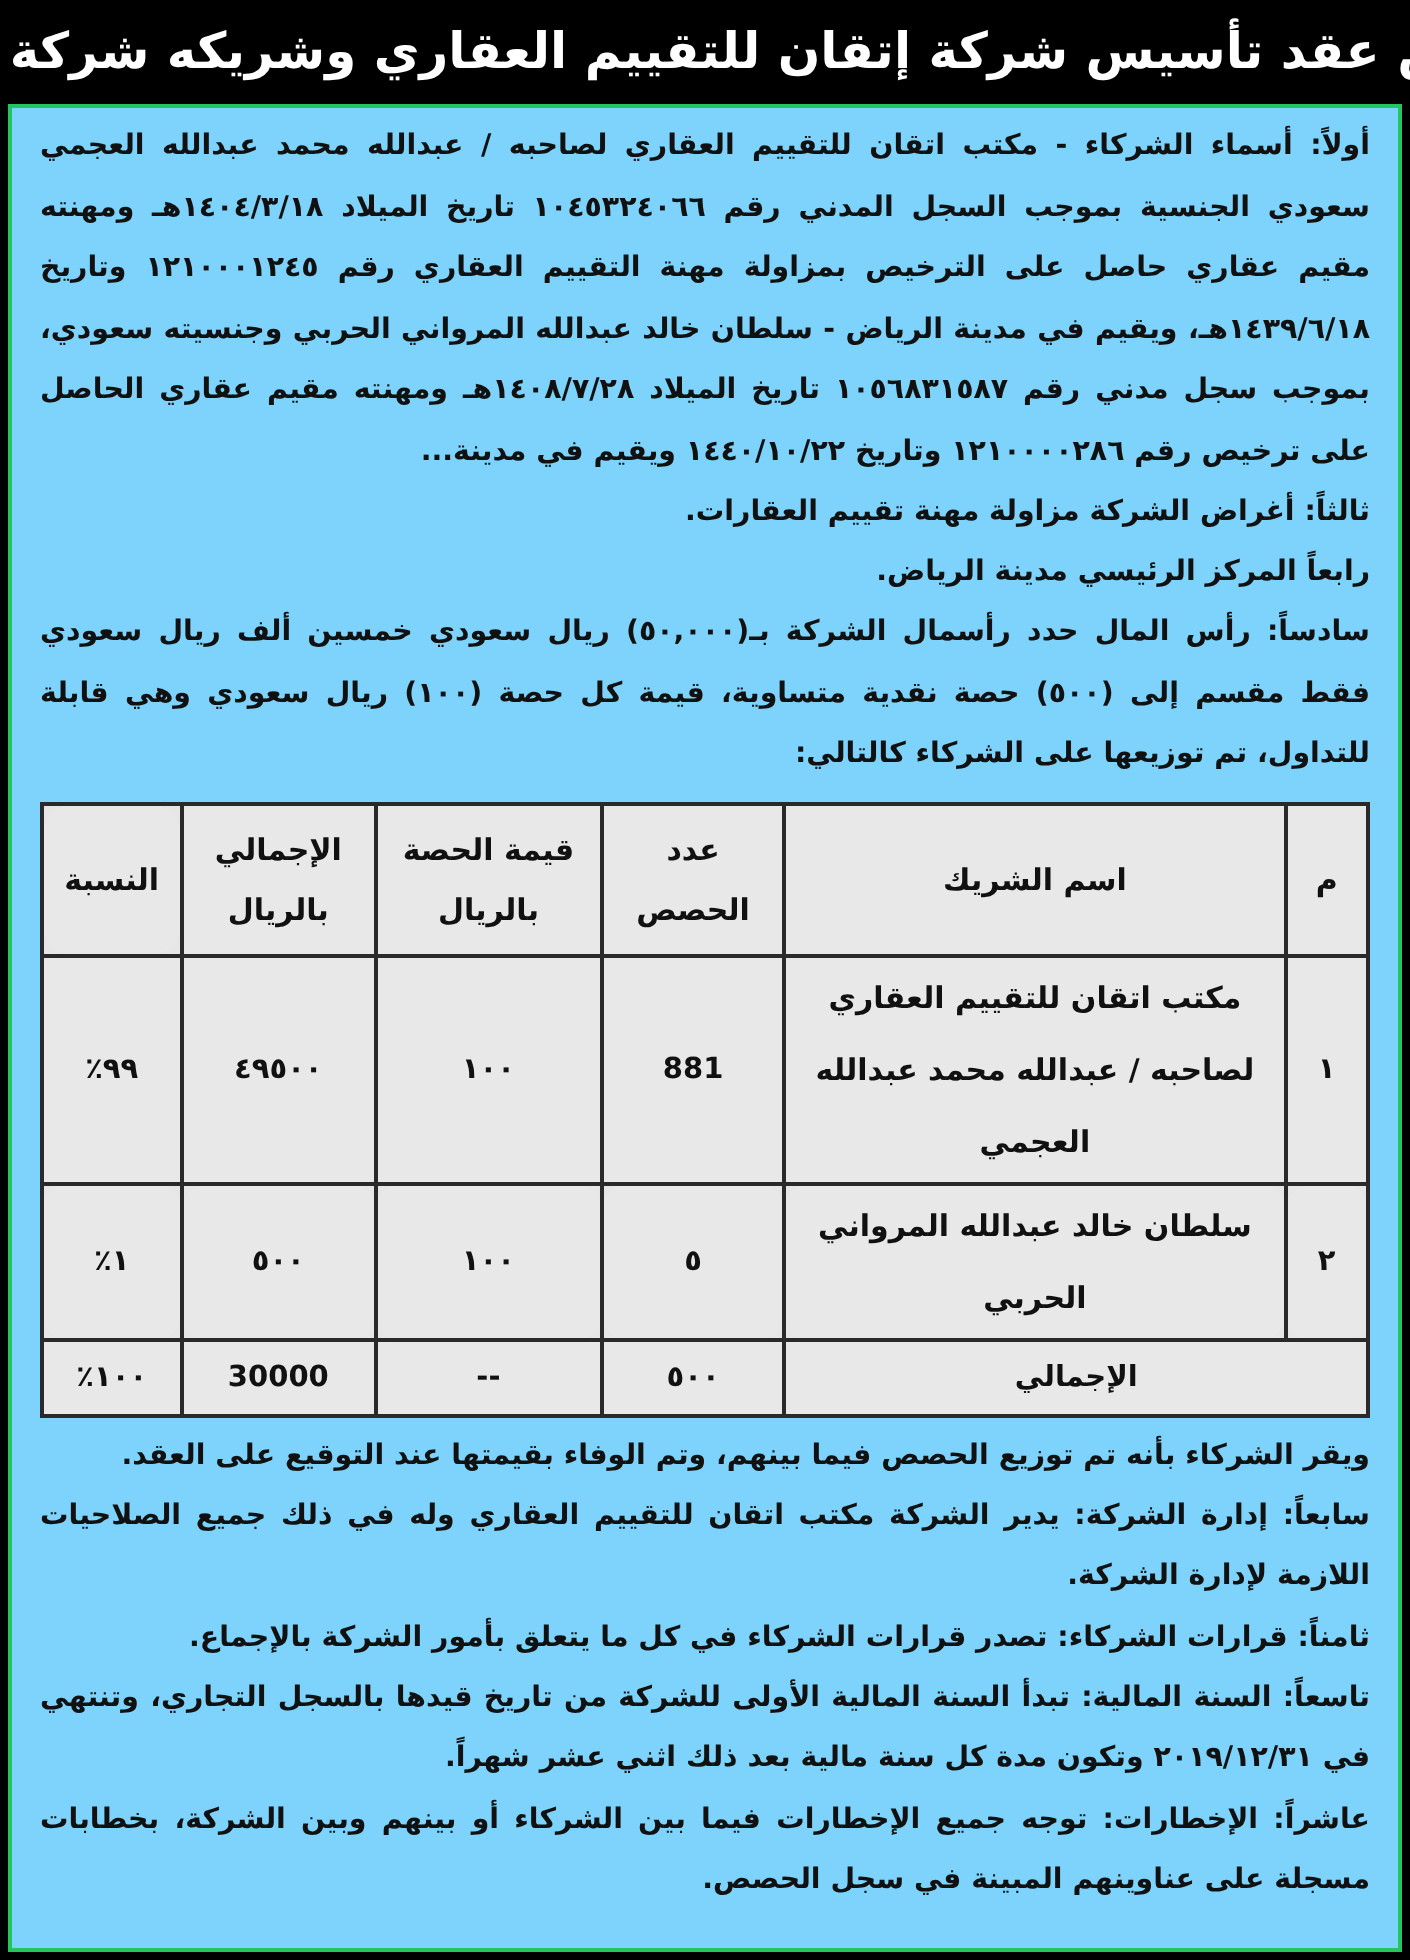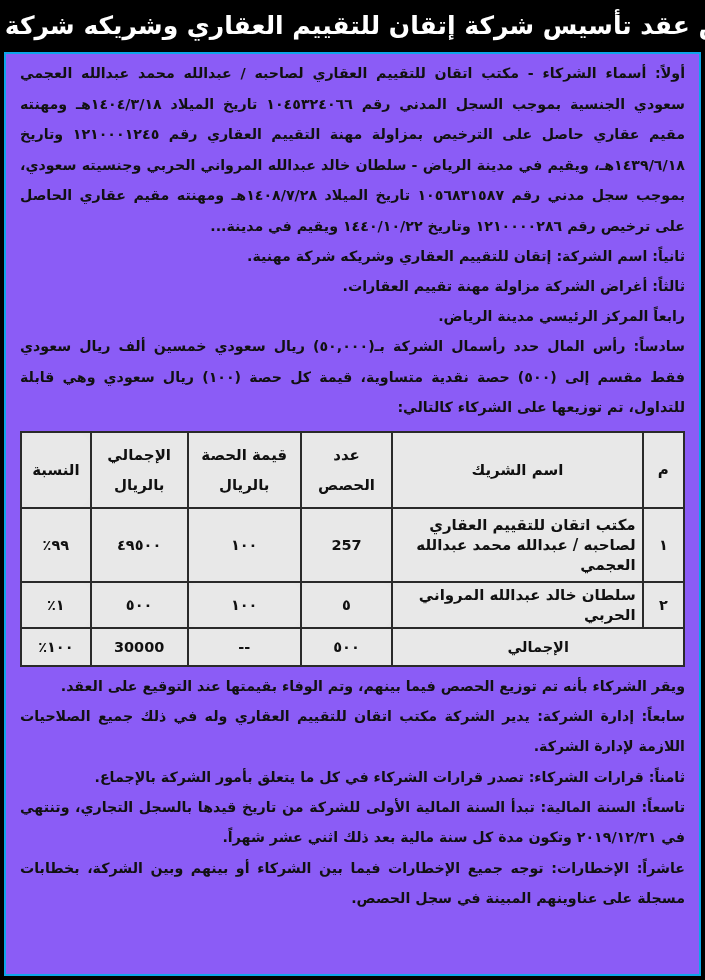--- a/index.html
+++ b/index.html
@@ -31,22 +31,22 @@
       font-size: 25px;
       letter-spacing: 0;
       white-space: nowrap;
     }
     .body-frame {
       position: absolute;
       top: 52px;
       left: 4px;
       right: 4px;
       bottom: 4px;
-      background: #8b5cf6;
-      border: 2px solid #0ea5e9;
+      background: #7dd3fc;
+      border: 2px solid #22c55e;
       box-sizing: border-box;
       padding: 4px 14px 0 14px;
     }
     .para {
       font-weight: bold;
       font-size: 14.2px;
       line-height: 30.5px;
       text-align: justify;
       text-align-last: right;
       margin: 0;
@@ -66,23 +66,22 @@
       vertical-align: middle;
       padding: 2px 6px;
       background: #e8e8e8;
     }
     table.partners th {
       height: 70px;
       font-size: 15px;
       line-height: 30px;
     }
     table.partners td.name {
-      text-align: right;
       font-size: 15px;
-      line-height: 20px;
+      line-height: 36px;
     }
     table.partners tr.r1 td { height: 68px; }
     table.partners tr.r2 td { height: 34px; border-radius: 13px; }
     table.partners tr.total td { height: 32px; }
     .col-idx { width: 24px; }
     .col-name { width: 216px; }
     .col-count { width: 70px; }
     .col-share { width: 90px; }
     .col-total { width: 75px; }
     .col-pct { width: 50px; border-radius: 17px; }
@@ -90,41 +89,40 @@
 </head>
 <body>
 
 <div class="page">
   <div class="title-bar">
     <span>ملخص عقد تأسيس شركة إتقان للتقييم العقاري وشريكه شركة مهنية</span>
   </div>
 
   <div class="body-frame">
     <p class="para">أولاً: أسماء الشركاء - مكتب اتقان للتقييم العقاري لصاحبه / عبدالله محمد عبدالله العجمي سعودي الجنسية بموجب السجل المدني رقم ١٠٤٥٣٢٤٠٦٦ تاريخ الميلاد ١٤٠٤/٣/١٨هـ ومهنته مقيم عقاري حاصل على الترخيص بمزاولة مهنة التقييم العقاري رقم ١٢١٠٠٠١٢٤٥ وتاريخ ١٤٣٩/٦/١٨هـ، ويقيم في مدينة الرياض - سلطان خالد عبدالله المرواني الحربي وجنسيته سعودي، بموجب سجل مدني رقم ١٠٥٦٨٣١٥٨٧ تاريخ الميلاد ١٤٠٨/٧/٢٨هـ ومهنته مقيم عقاري الحاصل على ترخيص رقم ١٢١٠٠٠٠٢٨٦ وتاريخ ١٤٤٠/١٠/٢٢ ويقيم في مدينة...</p>
-    <p class="para single">ثانياً: اسم الشركة: إتقان للتقييم العقاري وشريكه شركة مهنية.</p>
     <p class="para single">ثالثاً: أغراض الشركة مزاولة مهنة تقييم العقارات.</p>
     <p class="para single">رابعاً المركز الرئيسي مدينة الرياض.</p>
     <p class="para">سادساً: رأس المال حدد رأسمال الشركة بـ(٥٠,٠٠٠) ريال سعودي خمسين ألف ريال سعودي فقط مقسم إلى (٥٠٠) حصة نقدية متساوية، قيمة كل حصة (١٠٠) ريال سعودي وهي قابلة للتداول، تم توزيعها على الشركاء كالتالي:</p>
 
     <table class="partners">
       <thead>
         <tr>
           <th class="col-idx">م</th>
           <th class="col-name">اسم الشريك</th>
           <th class="col-count">عدد الحصص</th>
           <th class="col-share">قيمة الحصة بالريال</th>
           <th class="col-total">الإجمالي بالريال</th>
           <th class="col-pct">النسبة</th>
         </tr>
       </thead>
       <tbody>
         <tr class="r1">
           <td>١</td>
           <td class="name">مكتب اتقان للتقييم العقاري لصاحبه / عبدالله محمد عبدالله العجمي</td>
-          <td>257</td>
+          <td>881</td>
           <td>١٠٠</td>
           <td>٤٩٥٠٠</td>
           <td>٩٩٪</td>
         </tr>
         <tr class="r2">
           <td>٢</td>
           <td class="name">سلطان خالد عبدالله المرواني الحربي</td>
           <td>٥</td>
           <td>١٠٠</td>
           <td>٥٠٠</td>

